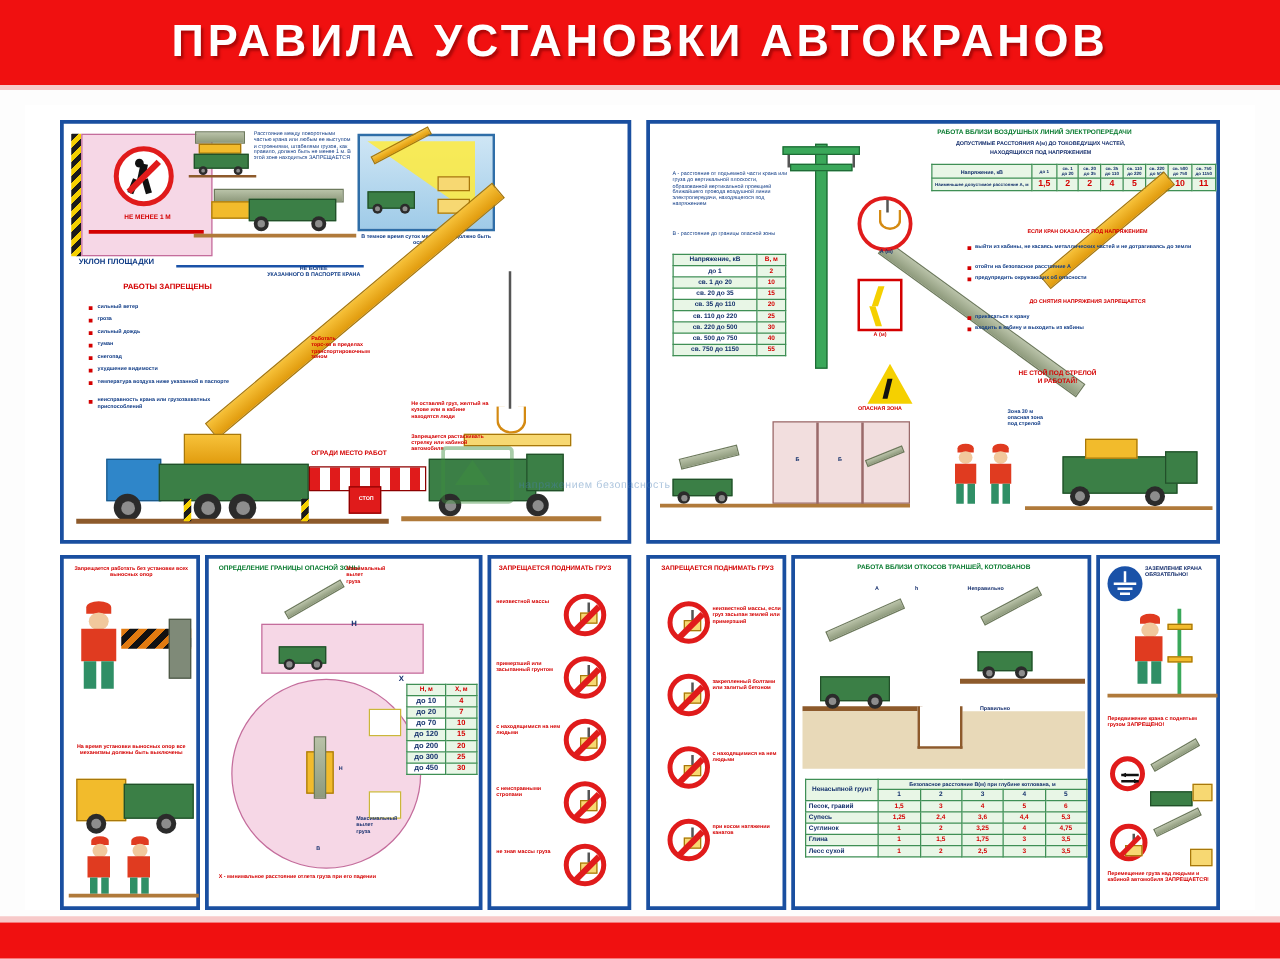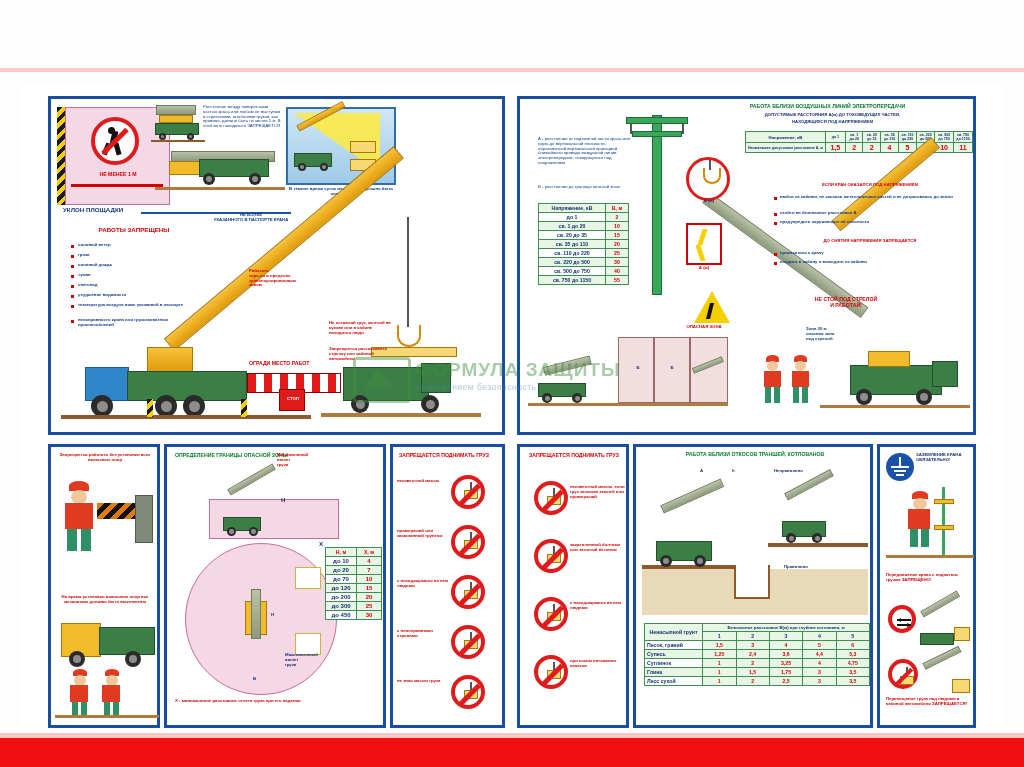--- a/index.html
+++ b/index.html
@@ -104,20 +104,23 @@
   .arrowline.blue{background:#1a52a8;}
   .stopsign{position:absolute;background:#e01b1b;border:1px solid #8d0000;box-sizing:border-box;}
   .lightning{position:absolute;background:#f5d000;border:2px solid #111;box-sizing:border-box;}
   .bldg{position:absolute;background:#f2dede;border:1px solid #9a6a6a;box-sizing:border-box;}
 </style>
 </head>
 <body>
 
 <div class="poster">
 
+  <div class="hdr">
+    <div class="hdr-title">ПРАВИЛА  УСТАНОВКИ  АВТОКРАНОВ</div>
+  </div>
   <div class="hdr-sep"></div>
 
   <div class="canvas"></div>
 
   <div class="bluebox" id="p-tl">
 
     <div class="hatch" style="left:6px;top:8px;width:8px;height:98px;"></div>
     <div class="pink" style="left:14px;top:8px;width:105px;height:98px;"></div>
     <div class="psign" style="left:40px;top:18px;width:48px;height:48px;">
       <div style="position:absolute;left:16px;top:10px;width:6px;height:14px;background:#111;transform:rotate(12deg);"></div>
@@ -663,19 +666,18 @@
       <div class="load" style="left:8px;top:13px;width:14px;height:9px;"></div>
       <div class="pslash" style="left:1px;top:12px;width:22px;height:4px;"></div>
     </div>
     <div class="boomg" style="left:44px;top:216px;width:40px;height:7px;transform:rotate(-26deg);transform-origin:left center;"></div>
     <div class="load" style="left:72px;top:232px;width:18px;height:14px;"></div>
     <div class="t xs b red" style="left:6px;top:250px;width:86px;">Перемещение груза над людьми и кабиной автомобиля ЗАПРЕЩАЕТСЯ!</div>
   </div>
 
   <div class="wm">
     <div class="wm-mark"></div>
-    <div class="wm-txt">ФОРМУЛА ЗАЩИТЫ</div>
     <div class="wm-sub">напряжением  безопасность</div>
   </div>
 
   <div class="foot-sep"></div>
   <div class="foot"></div>
 </div>
 
 </body></html>

